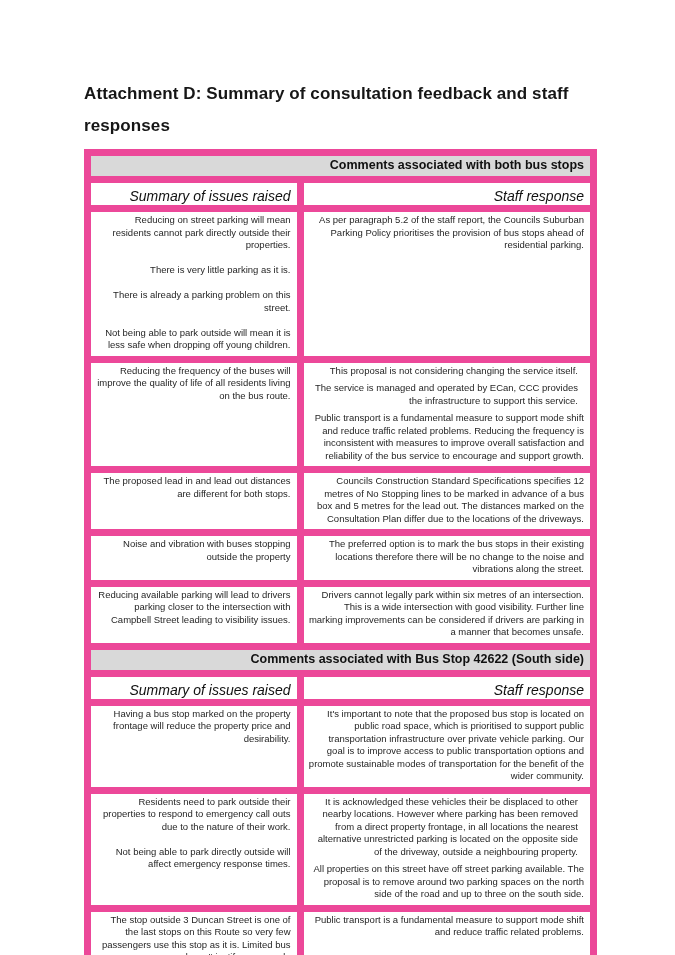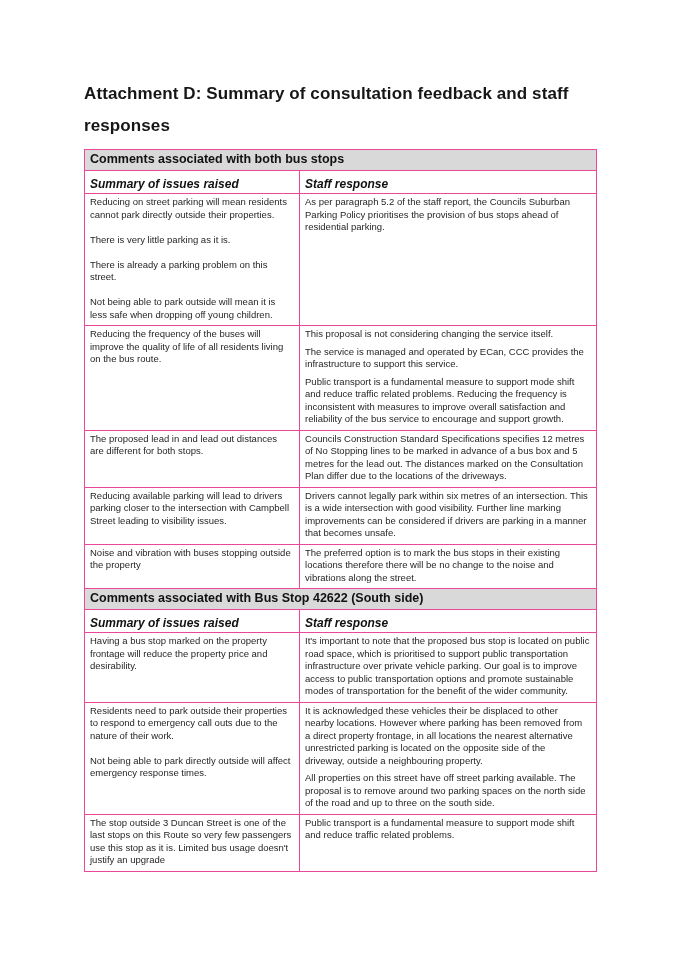--- a/index.html
+++ b/index.html
@@ -27,40 +27,41 @@
     letter-spacing: 0.1px;
     color: #161616;
     margin: 0 0 7px 0;
   }
   table.feedback {
     border-collapse: collapse;
     width: 100%;
     table-layout: fixed;
   }
   table.feedback td {
-    border: 1px solid #ec4899;
+    border: 7px solid #ec4899;
     vertical-align: top;
     padding: 2px 6px 4px 5px;
     font-size: 9.5px;
     line-height: 12.5px;
     color: #262626;
     word-wrap: break-word;
+    text-align: right;
   }
   tr.section-header td {
     background: #d9d9d9;
     font-weight: bold;
     font-size: 12.5px;
     line-height: 15px;
     padding: 2px 6px 3px 5px;
     color: #111111;
   }
   tr.col-header td {
-    font-weight: bold;
+    font-weight: normal;
     font-style: italic;
-    font-size: 12px;
+    font-size: 14px;
     line-height: 13px;
     padding: 7px 6px 2px 5px;
     color: #111111;
   }
   td.issues p { margin: 0 0 12.5px 0; }
   td.issues p:last-child { margin: 0; }
   td.response p { margin: 0 6px 5px 0; }
   td.response p:last-child { margin: 0; }
   .col-issues { width: 42%; }
   .col-response { width: 58%; }
@@ -108,32 +109,32 @@
           <tr>
             <td class="issues">
               <p>The proposed lead in and lead out distances are different for both stops.</p>
             </td>
             <td class="response">
               <p>Councils Construction Standard Specifications specifies 12 metres of No Stopping lines to be marked in advance of a bus box and 5 metres for the lead out. The distances marked on the Consultation Plan differ due to the locations of the driveways.</p>
             </td>
           </tr>
           <tr>
             <td class="issues">
+              <p>Noise and vibration with buses stopping outside the property</p>
+            </td>
+            <td class="response">
+              <p>The preferred option is to mark the bus stops in their existing locations therefore there will be no change to the noise and vibrations along the street.</p>
+            </td>
+          </tr>
+          <tr>
+            <td class="issues">
               <p>Reducing available parking will lead to drivers parking closer to the intersection with Campbell Street leading to visibility issues.</p>
             </td>
             <td class="response">
               <p>Drivers cannot legally park within six metres of an intersection. This is a wide intersection with good visibility. Further line marking improvements can be considered if drivers are parking in a manner that becomes unsafe.</p>
-            </td>
-          </tr>
-          <tr>
-            <td class="issues">
-              <p>Noise and vibration with buses stopping outside the property</p>
-            </td>
-            <td class="response">
-              <p>The preferred option is to mark the bus stops in their existing locations therefore there will be no change to the noise and vibrations along the street.</p>
             </td>
           </tr>
           <tr class="section-header">
             <td colspan="2">Comments associated with Bus Stop 42622 (South side)</td>
           </tr>
           <tr class="col-header">
             <td>Summary of issues raised</td>
             <td>Staff response</td>
           </tr>
           <tr>

